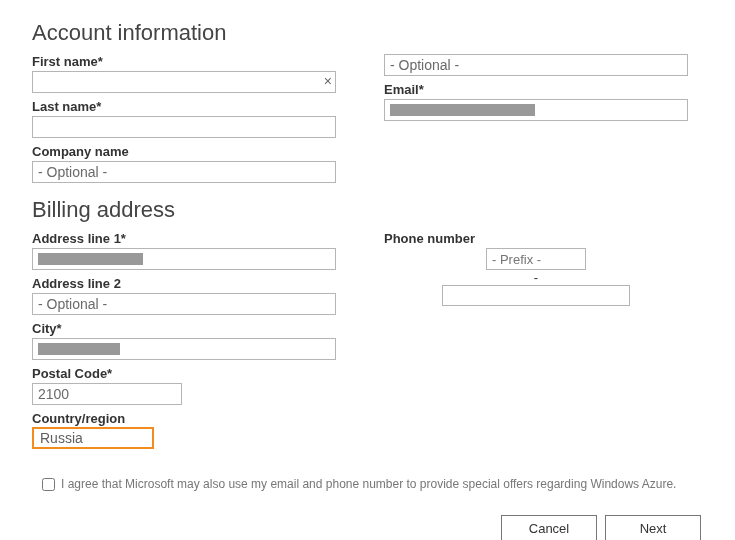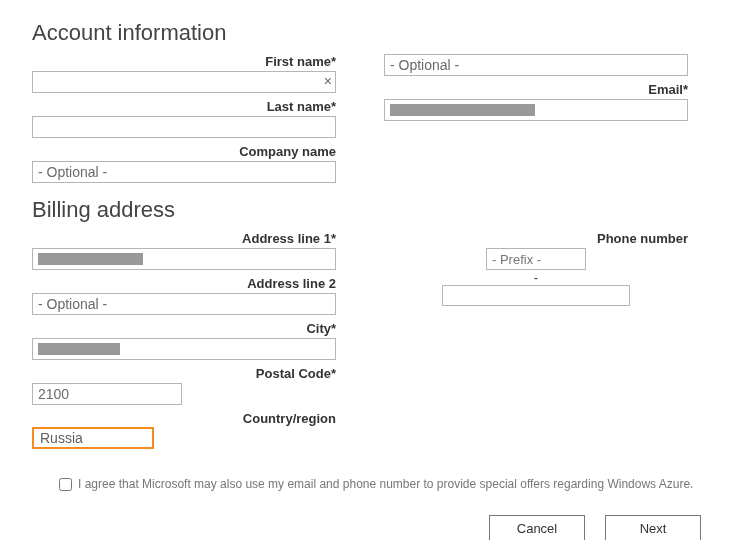--- a/index.html
+++ b/index.html
@@ -23,21 +23,20 @@
   .cols { display: flex; gap: 48px; }
   .col-left { width: 304px; }
   .col-right { width: 304px; }
   .field { margin-bottom: 6px; }
   .field label {
     display: block;
     font-weight: 600;
     font-size: 13px;
     color: #333;
     margin-bottom: 2px;
-    text-align: right;
   }
   .input, .sel {
     width: 100%;
     height: 22px;
     border: 1px solid #b5b5b5;
     padding: 2px 5px;
     font-size: 14px;
     color: #6a6a6a;
     background: #fff;
     font-family: inherit;
@@ -82,37 +81,37 @@
     border: 2px solid #f28c1f;
     padding: 1px 6px;
     font-size: 14px;
     color: #5f5f5f;
     display: flex;
     align-items: flex-start;
     margin-top: -1px;
   }
   .agree-row {
     margin-top: 22px;
-    margin-left: 27px;
+    margin-left: 10px;
     display: flex;
     align-items: flex-end;
     gap: 6px;
     font-size: 12px;
     color: #777;
   }
   .agree-row input[type=checkbox] {
     width: 13px; height: 13px;
     margin-top: 1px;
     border: 1px solid #999;
   }
   .btn-row {
     margin-top: 24px;
     display: flex;
     justify-content: flex-end;
-    gap: 20px;
+    gap: 8px;
     padding-right: 6px;
   }
   .btn {
     width: 96px;
     height: 26px;
     border: 1px solid #777;
     background: #fff;
     font-size: 13px;
     color: #333;
     cursor: pointer;

